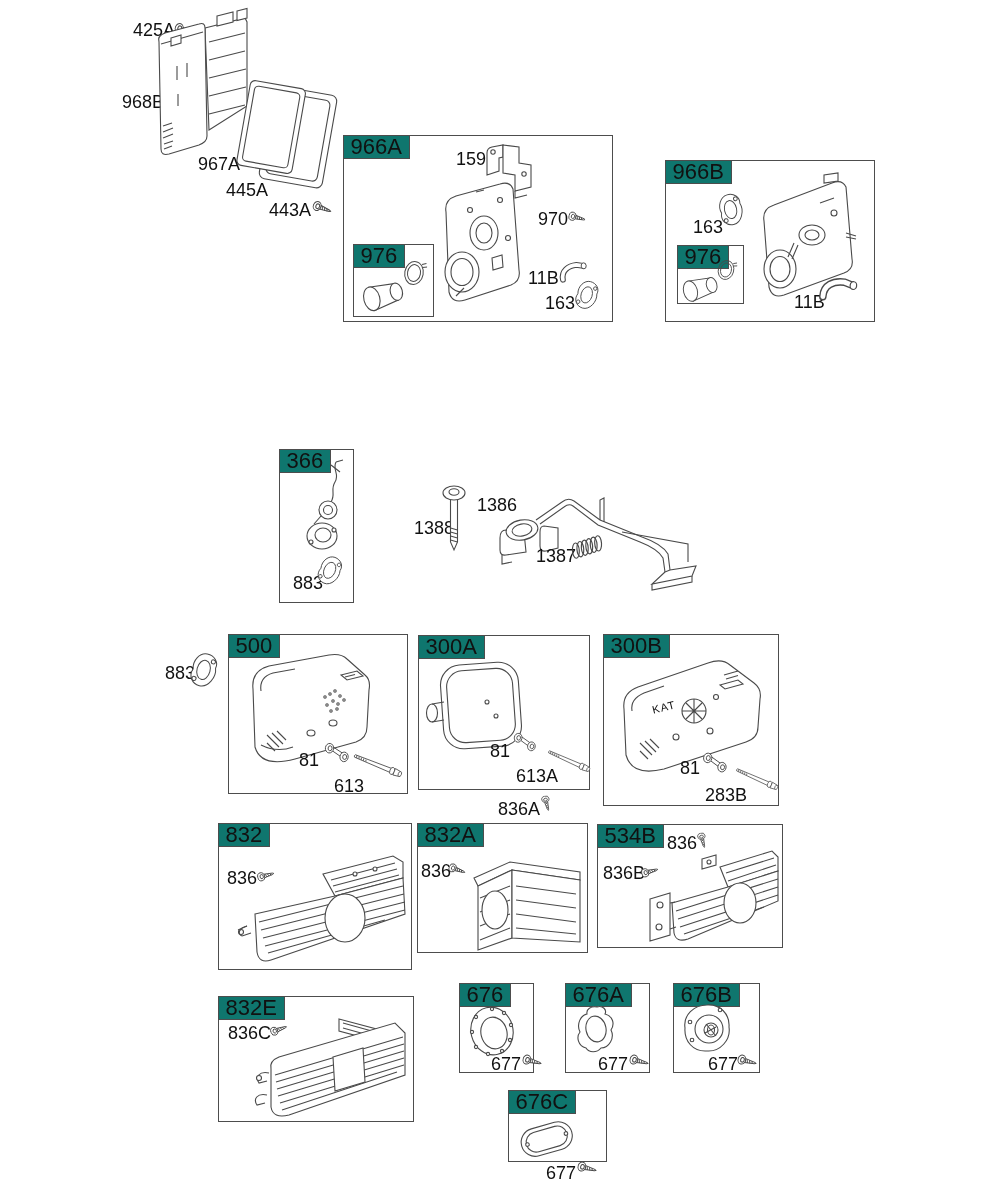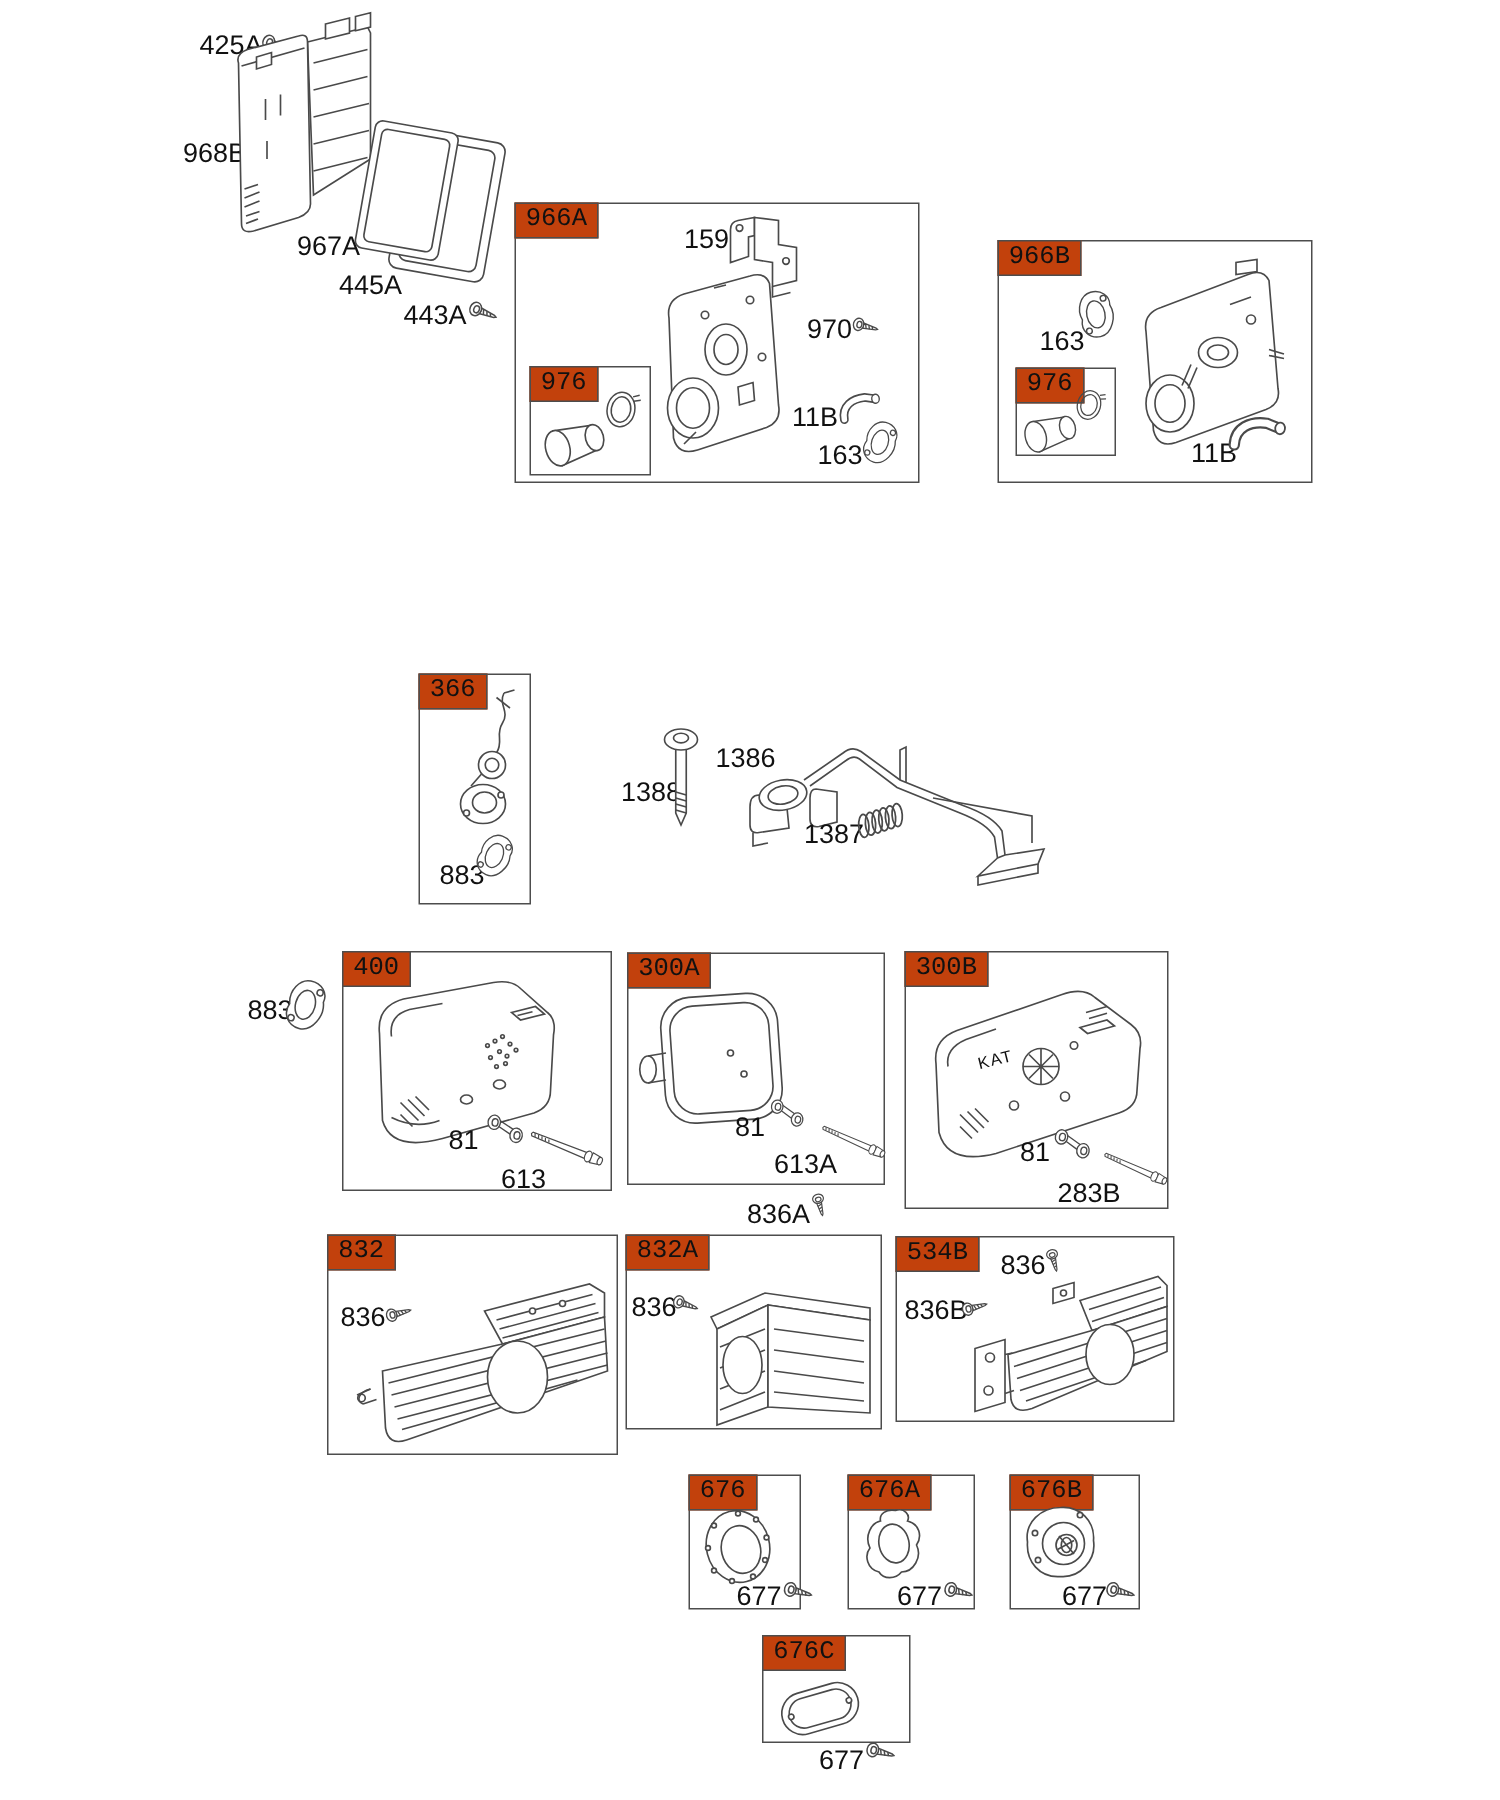--- a/index.html
+++ b/index.html
@@ -1,20 +1,20 @@
 <!DOCTYPE html>
 <html><head>
 <meta charset="utf-8">
 <style>
   html,body{margin:0;padding:0;background:#fff;}
   .canvas{position:relative;width:1000px;height:1200px;background:#ffffff;
           font-family:"Liberation Sans",sans-serif;color:#111;overflow:hidden;}
   .gbox{position:absolute;border:1.5px solid #4d4d4d;box-sizing:border-box;background:transparent;}
-  .tag{position:absolute;top:-1.5px;left:-1.5px;border:1.5px solid #4d4d4d;background:#c2410c;
-       padding:0 7px;font-size:17px;line-height:22px;white-space:nowrap;font-family:Liberation Mono, monospace;}
+  .tag{position:absolute;top:-1.5px;left:-1.5px;border:1.5px solid #4d4d4d;background:#0f766e;
+       padding:0 7px;font-size:22px;line-height:22px;white-space:nowrap;}
   .plabel{position:absolute;font-size:18px;line-height:18px;white-space:nowrap;}
   .ill{position:absolute;overflow:visible;}
   .kat{position:absolute;font-size:11px;letter-spacing:1px;transform:rotate(-14deg);}
   svg .ln{fill:none;stroke:#4a4a4a;stroke-width:1.1;}
   svg .fw{fill:#fff;stroke:#4a4a4a;stroke-width:1.1;}
 </style>
 </head>
 <body>
 
 <div class="canvas">
@@ -271,21 +271,21 @@
   <svg class="ill" style="left:570px;top:537px;transform:rotate(-18deg)" width="34" height="20">
       <use href="#s-spring" width="34" height="20"></use>
     </svg>
 
   <span class="plabel" style="left:165px;top:664px">883</span>
   <svg class="ill" style="left:190px;top:652px;transform:rotate(15deg)" width="28" height="36">
       <use href="#s-gasket" width="28" height="36"></use>
     </svg>
 
   <div class="gbox" style="left:228px;top:634px;width:180px;height:160px">
-    <span class="tag">400</span>
+    <span class="tag">500</span>
     <svg class="ill" style="left:8px;top:14px" width="150" height="118" viewBox="0 0 150 118">
       <g class="fw">
         <path d="M16,40 Q14,22 32,17 L92,6 Q104,4 110,10 L128,26 Q134,31 132,41 L130,78 Q130,89 119,93 L58,110 Q24,119 18,98 Z"></path>
         <path class="ln" d="M24,42 Q22,28 36,24 L58,20"></path>
         <path class="ln" d="M24,96 Q40,104 56,98"></path>
         <path d="M104,26 l16,-4 l6,5 l-16,4 Z"></path>
         <path class="ln" d="M108,28 l10,-2.5"></path>
         <g class="ln">
           <circle cx="88" cy="48" r="1.2"></circle>
             <circle cx="93" cy="45" r="1.2"></circle>
@@ -429,20 +429,39 @@
         <path class="ln" d="M32,70 L134,38 M34,78 L134,46 M36,86 L134,54 M40,93 L120,66"></path>
         <ellipse cx="96" cy="62" rx="16" ry="20" fill="#fff"></ellipse>
         <path d="M6,58 L26,52 L26,94 L6,100 Z"></path>
         <circle cx="16" cy="64" r="3"></circle>
         <circle cx="15" cy="86" r="3"></circle>
         <path class="ln" d="M26,62 L31,61 M26,88 L32,86"></path>
       </g>
     </svg>
   </div>
 
+  <div class="gbox" style="left:218px;top:996px;width:196px;height:126px">
+    <span class="tag">832E</span>
+    <span class="plabel" style="left:9px;top:27px">836C</span>
+    <svg class="ill" style="left:51px;top:27px;transform:rotate(-20deg)" width="18" height="12">
+        <use href="#s-screw" width="18" height="11"></use>
+      </svg>
+    <svg class="ill" style="left:28px;top:14px" width="162" height="104" viewBox="0 0 162 104">
+      <g class="fw">
+        <path d="M92,8 L152,24 L152,36 L92,20 Z"></path>
+        <path class="ln" d="M96,12 L150,27 M96,17 L150,32"></path>
+        <path d="M24,58 Q22,50 32,46 L148,12 L158,22 L158,64 L42,104 Q26,108 24,96 Z"></path>
+        <path class="ln" d="M28,64 L156,26 M29,71 L157,33 M30,78 L157,40 M31,85 L157,47 M33,92 L157,54 M35,99 L150,61"></path>
+        <path d="M86,46 l30,-9 l2,34 l-30,9 Z" fill="#fff"></path>
+        <path class="ln" d="M22,62 C12,60 8,66 12,72 L20,70"></path>
+        <circle cx="12" cy="67" r="2.5"></circle>
+        <path class="ln" d="M20,84 C10,82 6,88 10,94 L18,92"></path>
+      </g>
+    </svg>
+  </div>
 
   <div class="gbox" style="left:459px;top:983px;width:75px;height:90px">
     <span class="tag">676</span>
     <svg class="ill" style="left:6px;top:20px" width="52" height="54" viewBox="0 0 52 54">
       <g class="fw">
         <ellipse cx="26" cy="27" rx="21" ry="24" transform="rotate(-14 26 27)"></ellipse>
         <ellipse cx="28" cy="29" rx="13" ry="16" transform="rotate(-14 28 29)"></ellipse>
         <circle cx="26" cy="5" r="1.6"></circle>
           <circle cx="38" cy="9" r="1.6"></circle>
           <circle cx="45" cy="21" r="1.6"></circle>

